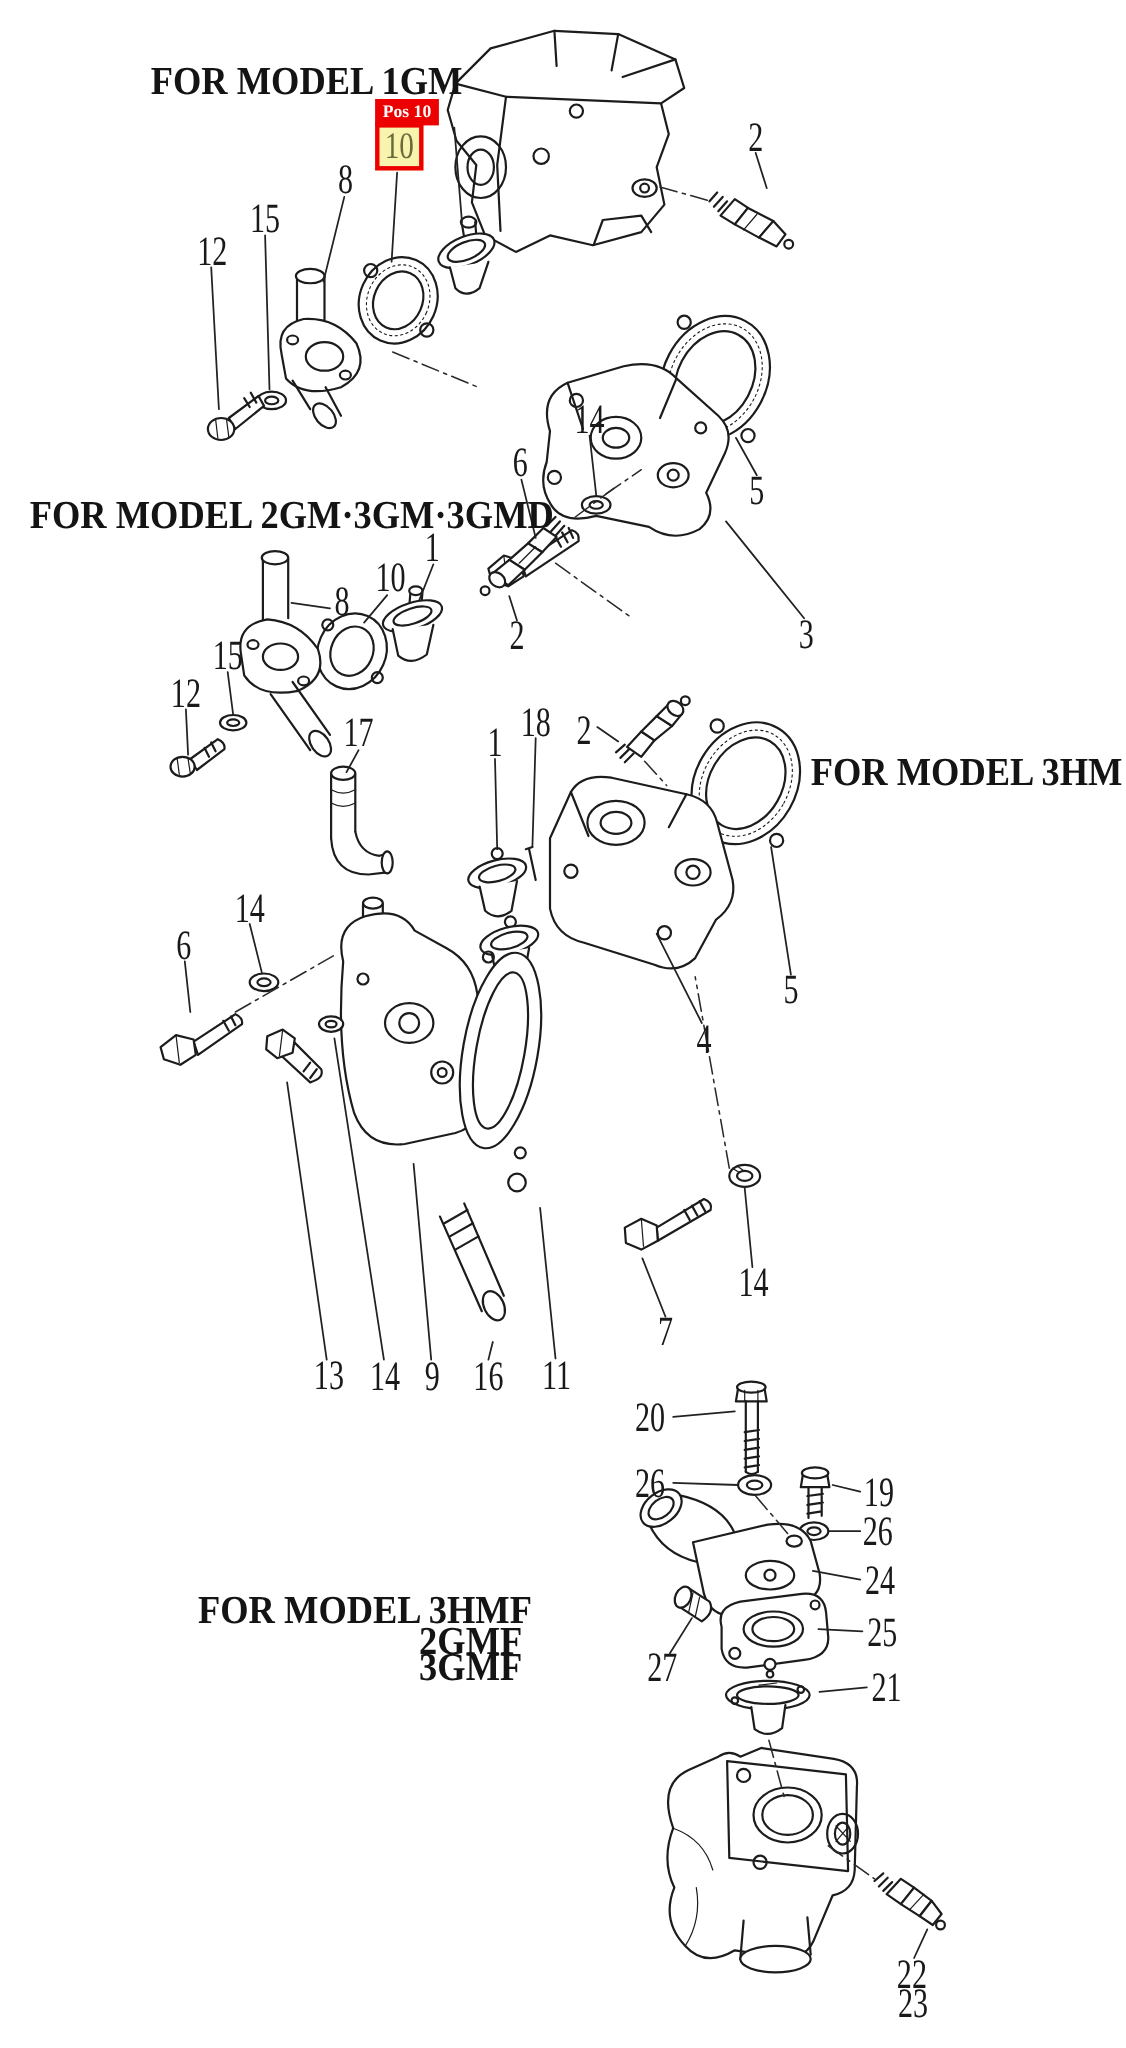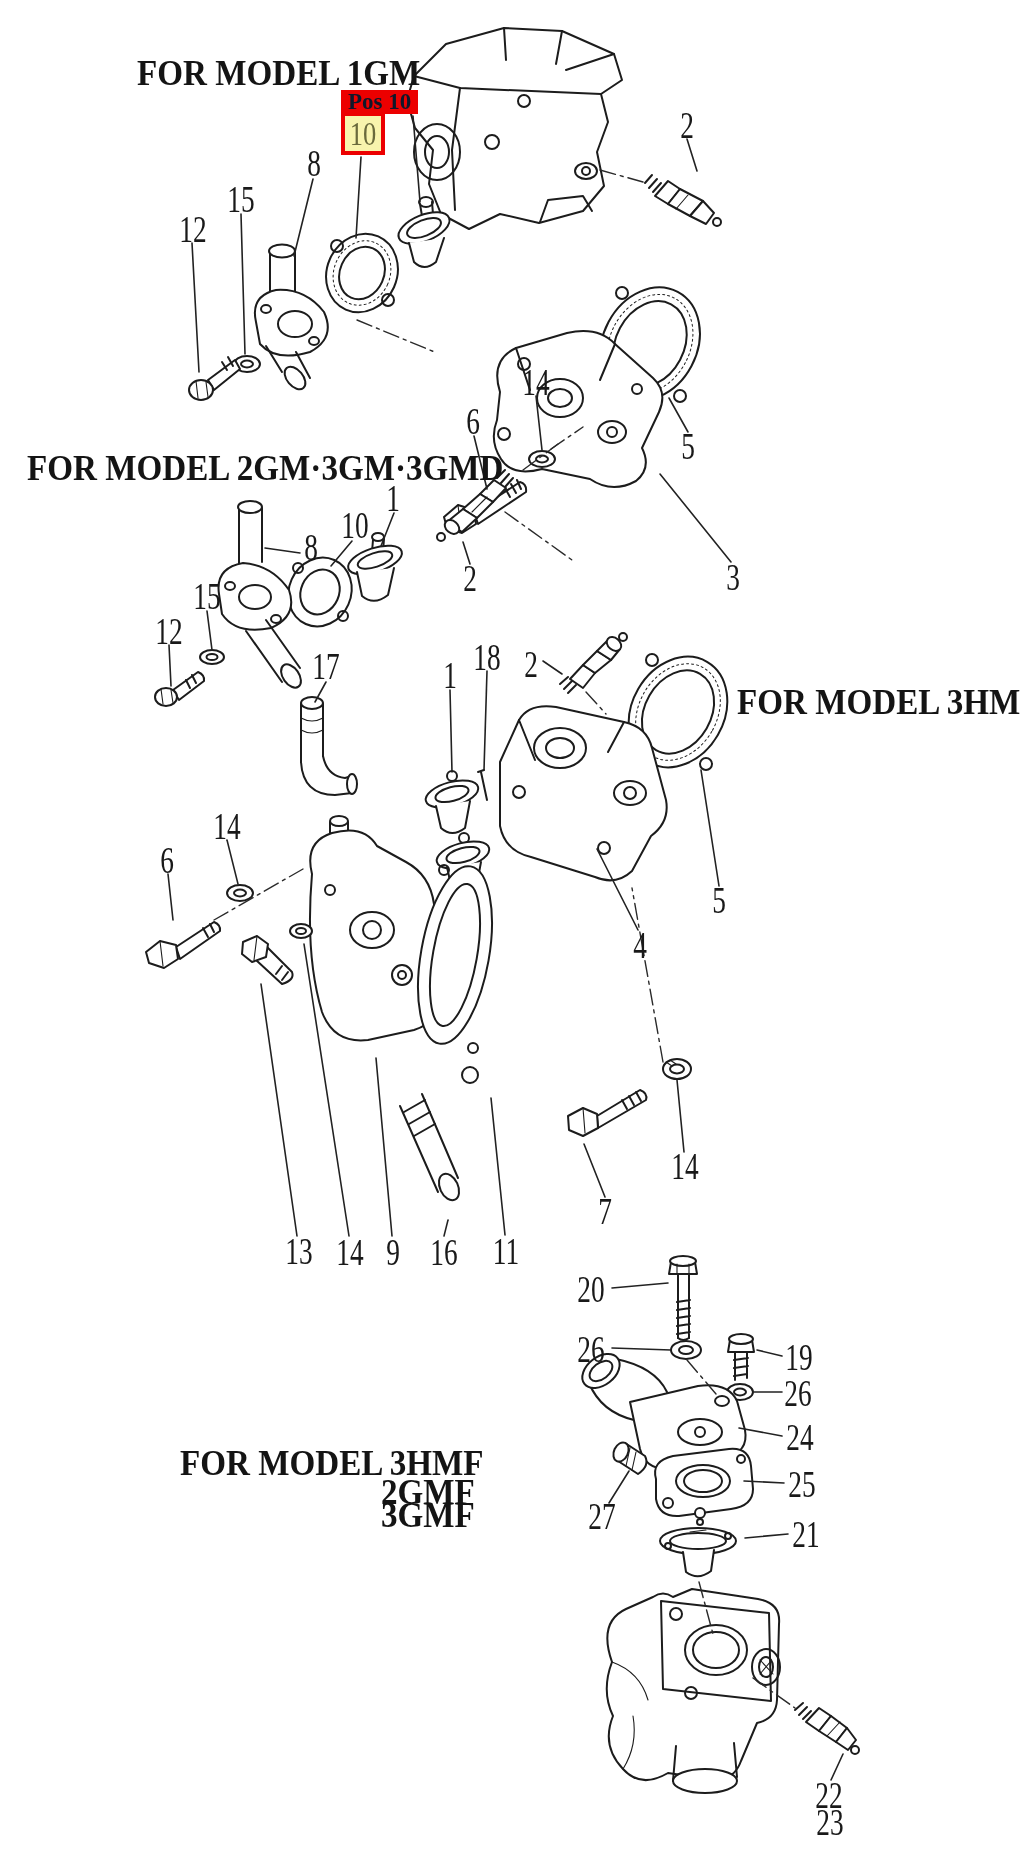--- a/index.html
+++ b/index.html
@@ -17,21 +17,21 @@
          letter-spacing:0px;transform:scaleX(.92);transform-origin:left top;}
   .t1{left:137px;top:52px;}
   .t2{left:27px;top:447px;}
   .t3{left:737px;top:681px;}
   .t4{left:180px;top:1442px;}
   .t5{left:381px;top:1471px;}
   .t6{left:381px;top:1494px;}
   .callout{position:absolute;font-size:38px;color:#191919;white-space:nowrap;
            transform:translate(-50%,-50%) scaleX(.72);}
   .pos-tag{position:absolute;left:341px;top:90px;height:24px;line-height:24px;padding:0 7px;
-           background:#ec0000;color:#0f172a;font-size:23px;font-weight:bold;z-index:3;white-space:nowrap;}
+           background:#ec0000;color:#ffffff;font-size:16px;font-weight:bold;z-index:3;white-space:nowrap;}
   .pos-box{position:absolute;left:341px;top:112px;width:44px;height:43px;background:#f8f4ad;
            border:4px solid #ec0000;box-sizing:border-box;z-index:2;display:flex;
            align-items:center;justify-content:center;}
   .pos-box span{font-size:34px;color:#6a6a3c;transform:scaleX(.78);}
 </style>
 </head>
 <body>
 
 <div id="stage">
 

